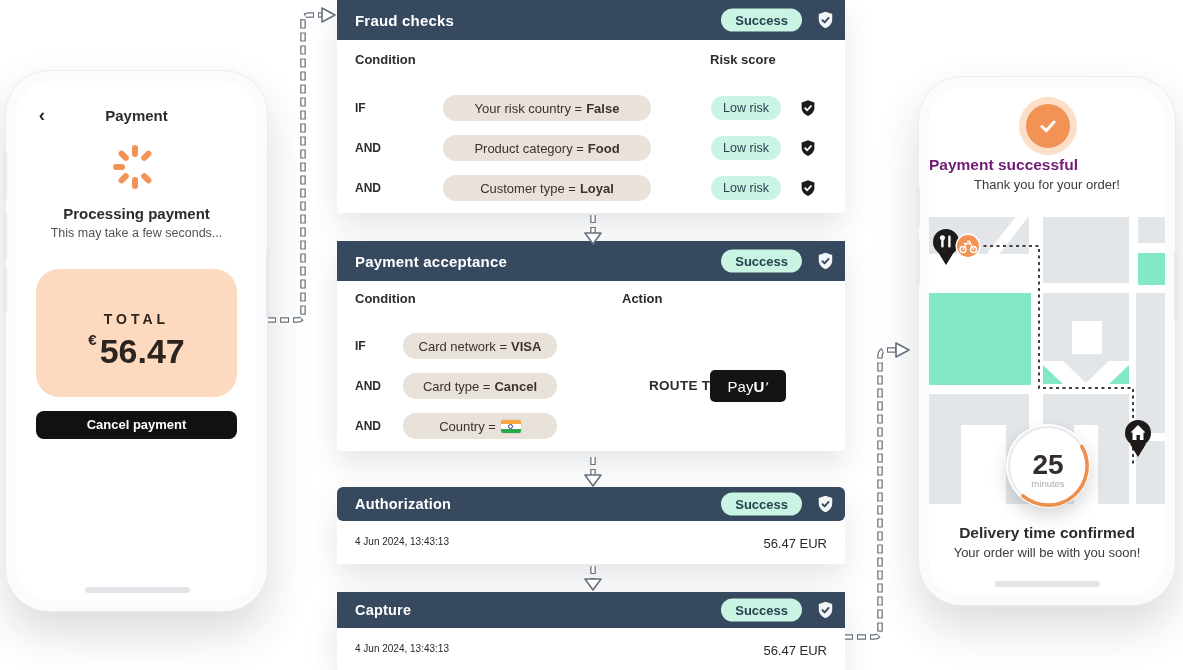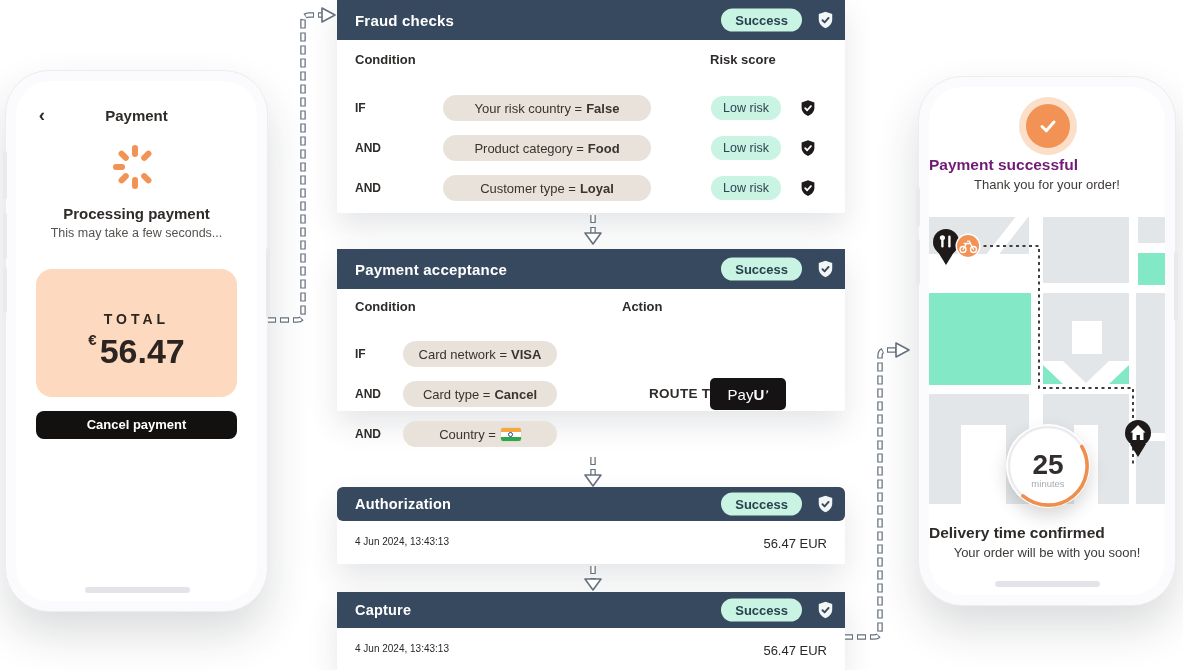--- a/index.html
+++ b/index.html
@@ -19,21 +19,21 @@
         color:#2e2b29;font-weight:700;text-align:center;cursor:pointer;}
   .p-title{position:absolute;left:0;right:0;top:26px;text-align:center;font-size:15px;font-weight:700;color:#2e2b29;}
 
   .spinner{position:absolute;left:97px;top:64px;width:44px;height:44px;}
   .ray{position:absolute;left:19px;top:0;width:6px;height:12px;border-radius:3px;background:#f29255;
        transform-origin:3px 22px;}
 
   .proc-title{position:absolute;left:0;right:0;top:124px;text-align:center;font-size:15px;font-weight:700;color:#2e2b29;}
   .proc-sub{position:absolute;left:0;right:0;top:145px;text-align:center;font-size:12.5px;color:#56524f;}
 
-  .total-card{position:absolute;left:20px;top:188px;width:201px;height:128px;border-radius:16px;background:#fcd9bf;}
+  .total-card{position:absolute;left:20px;top:188px;width:201px;height:128px;border-radius:23px;background:#fcd9bf;}
   .total-label{position:absolute;left:0;right:0;top:42px;text-align:center;font-size:14px;font-weight:700;
                letter-spacing:4px;color:#2d2520;}
   .total-amount{position:absolute;left:0;right:0;top:62px;text-align:center;color:#2b2420;}
   .total-amount .cur{font-size:15px;font-weight:700;vertical-align:18px;margin-right:3px;}
   .total-amount .amt{font-size:34px;font-weight:700;}
 
   .cancel-btn{position:absolute;left:20px;top:330px;width:201px;height:28px;border-radius:8px;background:#121110;
               color:#fff;font-size:13px;font-weight:700;text-align:center;line-height:28px;cursor:pointer;}
   .home-ind{position:absolute;height:6px;border-radius:3px;background:#e3e4e8;}
   .phone-left .home-ind{left:69px;top:506px;width:105px;}
@@ -69,21 +69,21 @@
   .tx-amt{position:absolute;right:18px;font-size:13px;color:#2b2826;font-weight:500;}
 
   
   .ok-circle{position:absolute;left:97px;top:17px;width:44px;height:44px;border-radius:50%;background:#f29255;
              box-shadow:0 0 0 7px #fbdfc8;}
   .ok-title{position:absolute;left:0;right:0;top:69px;text-align:left;font-size:15.5px;font-weight:700;color:#701a75;}
   .ok-sub{position:absolute;left:0;right:0;top:90px;text-align:center;font-size:13px;color:#3f3b38;}
   .map{position:absolute;left:0;top:126px;width:238px;height:300px;}
   .eta-badge{position:absolute;left:77px;top:337px;width:84px;height:84px;border-radius:50%;background:#fff;
              box-shadow:0 8px 18px rgba(0,0,0,.16);}
-  .dl-title{position:absolute;left:0;right:0;top:437px;font-size:15.5px;font-weight:700;color:#2e2b29;}
+  .dl-title{position:absolute;left:0;right:0;top:437px;text-align:center;font-size:15.5px;font-weight:700;color:#2e2b29;}
   .dl-sub{position:absolute;left:0;right:0;top:458px;text-align:center;font-size:13px;color:#3f3b38;}
 
   
   .connectors{position:absolute;left:0;top:0;z-index:6;pointer-events:none;}
   .conn-outline{fill:none;stroke:#66707d;stroke-width:5.5;stroke-dasharray:9 4;stroke-dashoffset:1;}
   .conn-core{fill:none;stroke:#ffffff;stroke-width:3;stroke-dasharray:7 6;}
   .conn-head{fill:#fff;stroke:#66707d;stroke-width:1.6;stroke-linejoin:round;}
 </style>
 </head>
 <body>
@@ -163,21 +163,21 @@
       <span>Customer type =</span>
         <b>Loyal</b>
     </div>
     <div class="risk-pill" style="top:176px;">Low risk</div>
     <svg class="row-shield" style="top:178px;" viewBox="0 0 24 24">
       <path d="M12 1.5l8.5 3v7c0 5-3.6 9-8.5 11-4.9-2-8.5-6-8.5-11v-7z" fill="#1d1a19"></path>
       <path d="M8.2 12.3l2.7 2.7 5-5.6" fill="none" stroke="#fff" stroke-width="2.4" stroke-linecap="round" stroke-linejoin="round"></path>
     </svg>
   </div>
 
-  <div class="panel" style="top:249px;height:162px;">
+  <div class="panel" style="top:241px;height:210px;">
     <div class="panel-head" style="height:40px;">
       <span class="title">Payment acceptance</span>
       <span class="status-pill">Success</span>
       <svg class="head-shield" viewBox="0 0 24 24">
         <path d="M12 1.5l8.5 3v7c0 5-3.6 9-8.5 11-4.9-2-8.5-6-8.5-11v-7z" fill="#f3f5f7"></path>
         <path d="M8.2 12.3l2.7 2.7 5-5.6" fill="none" stroke="#36495e" stroke-width="2.4" stroke-linecap="round" stroke-linejoin="round"></path>
       </svg>
     </div>
     <div class="col-head" style="left:18px;top:50px;">Condition</div>
     <div class="col-head" style="left:285px;top:50px;">Action</div>

